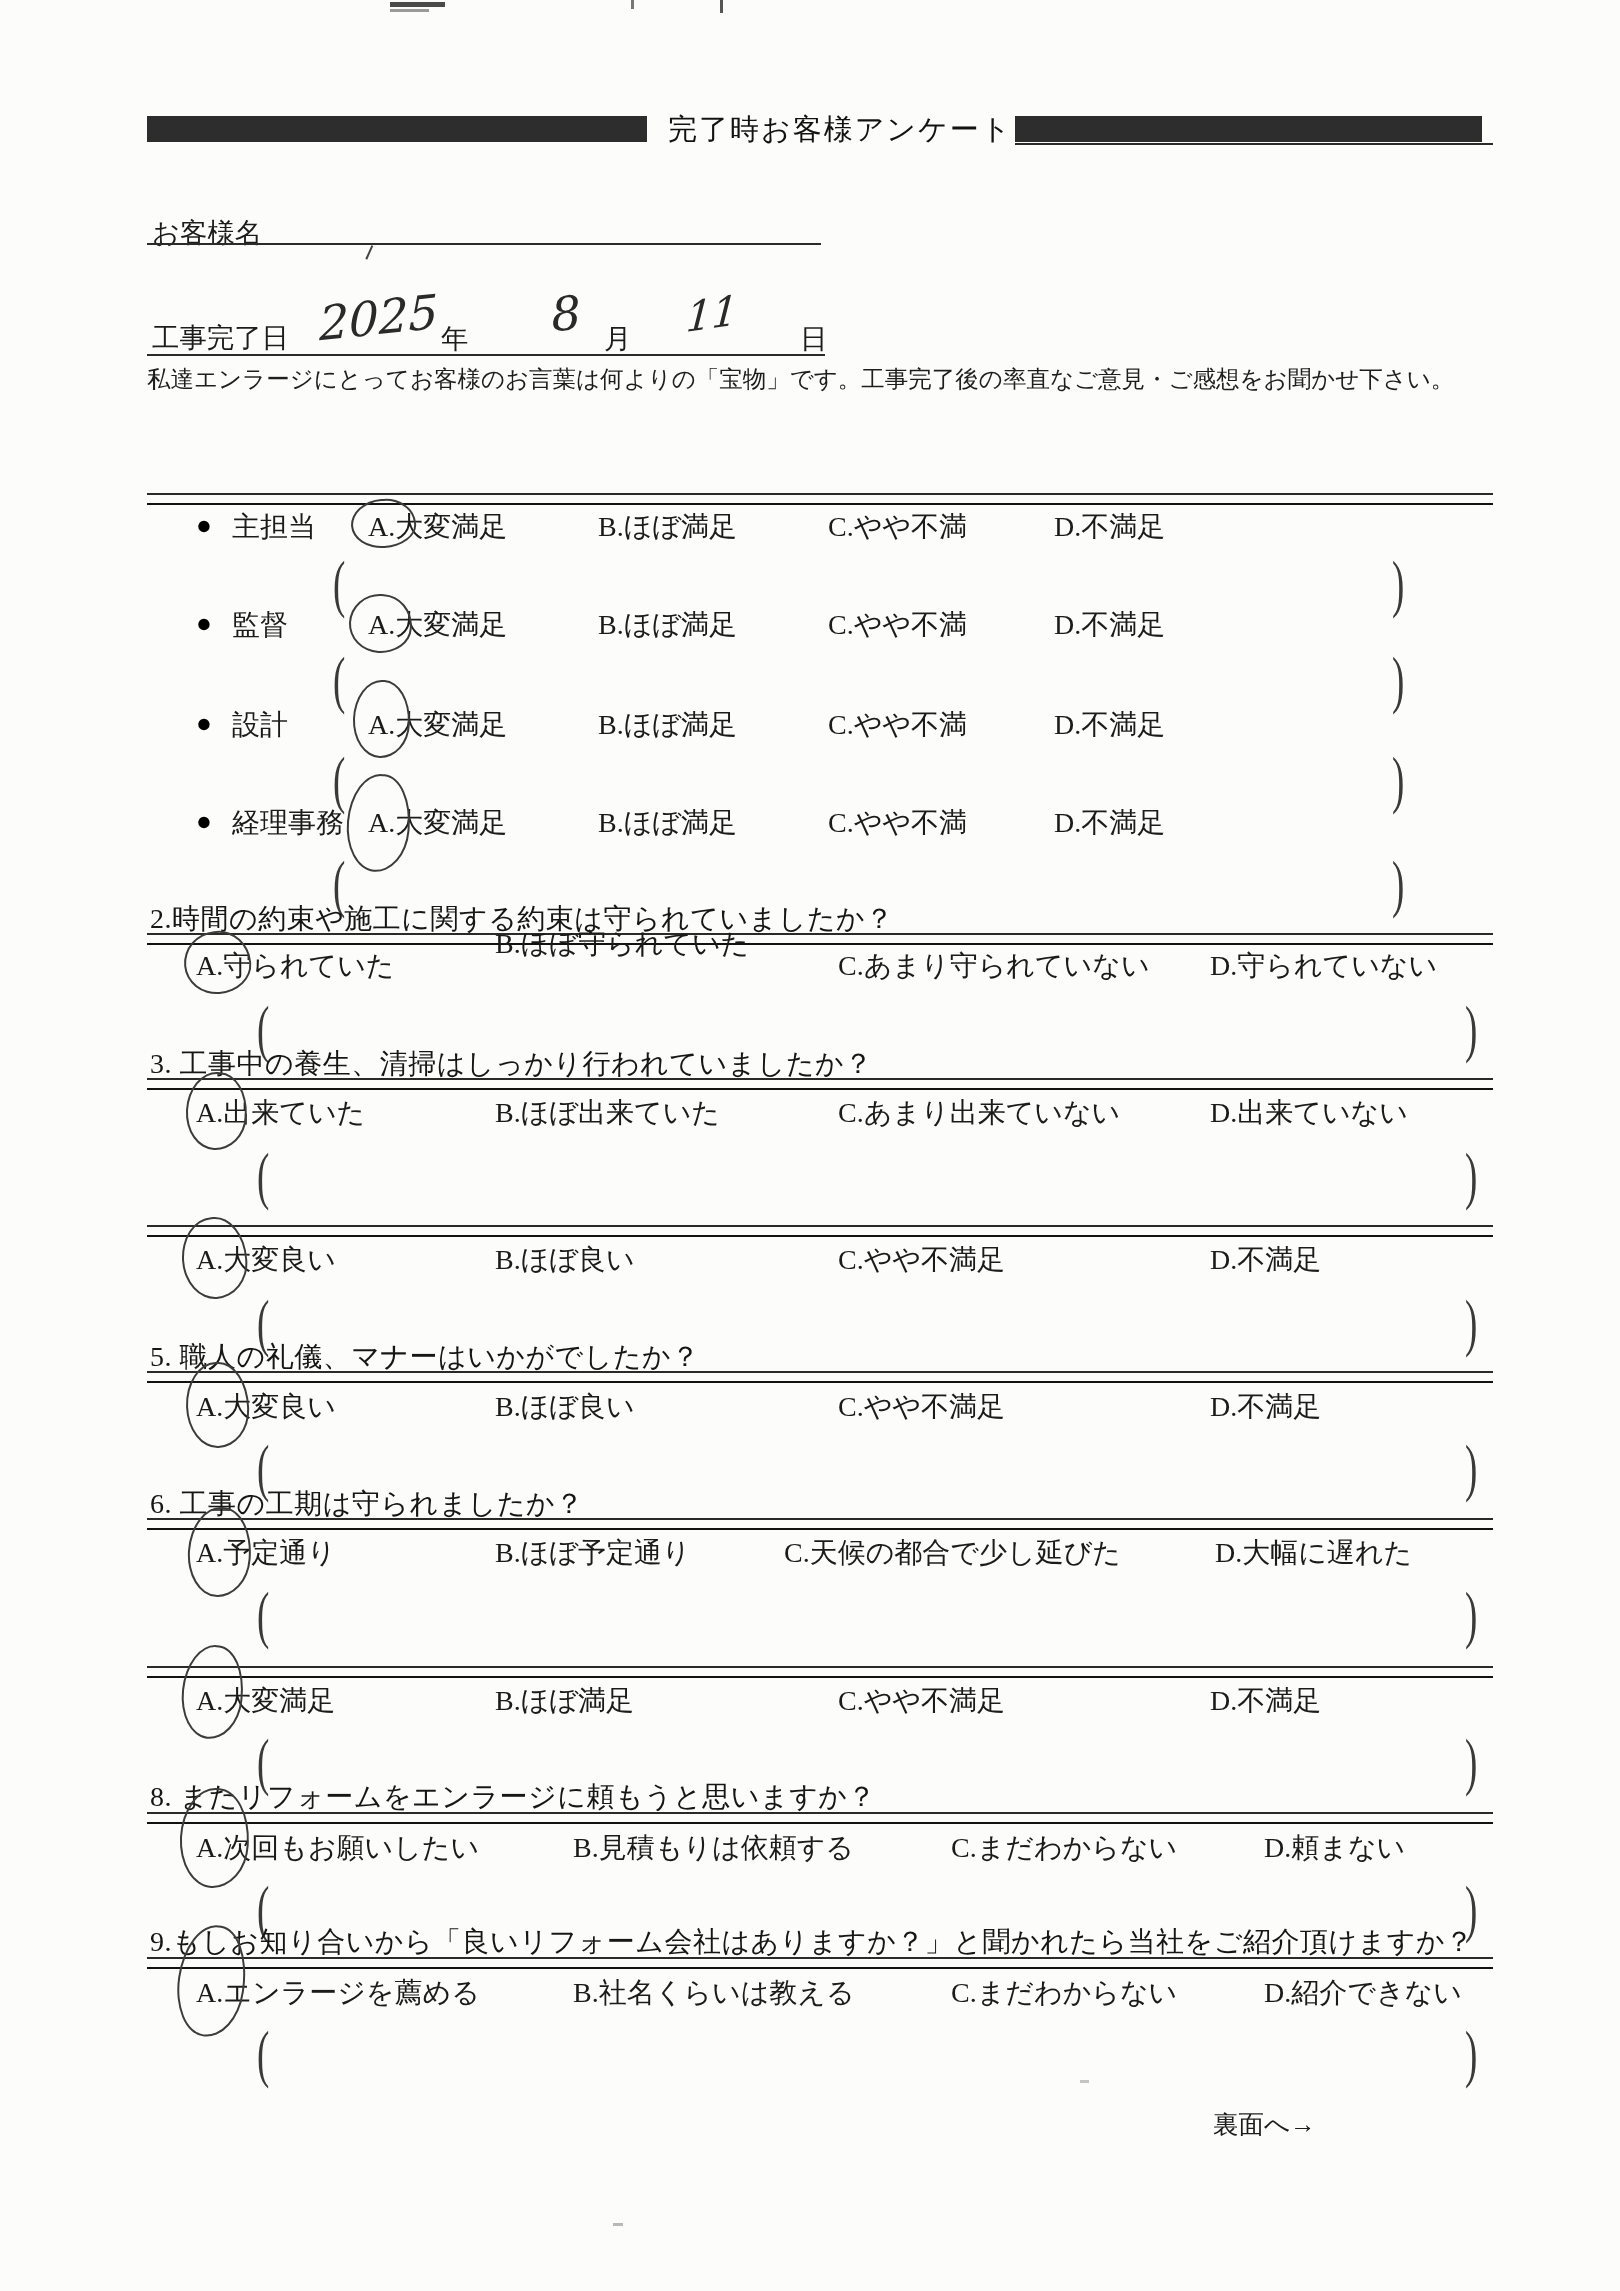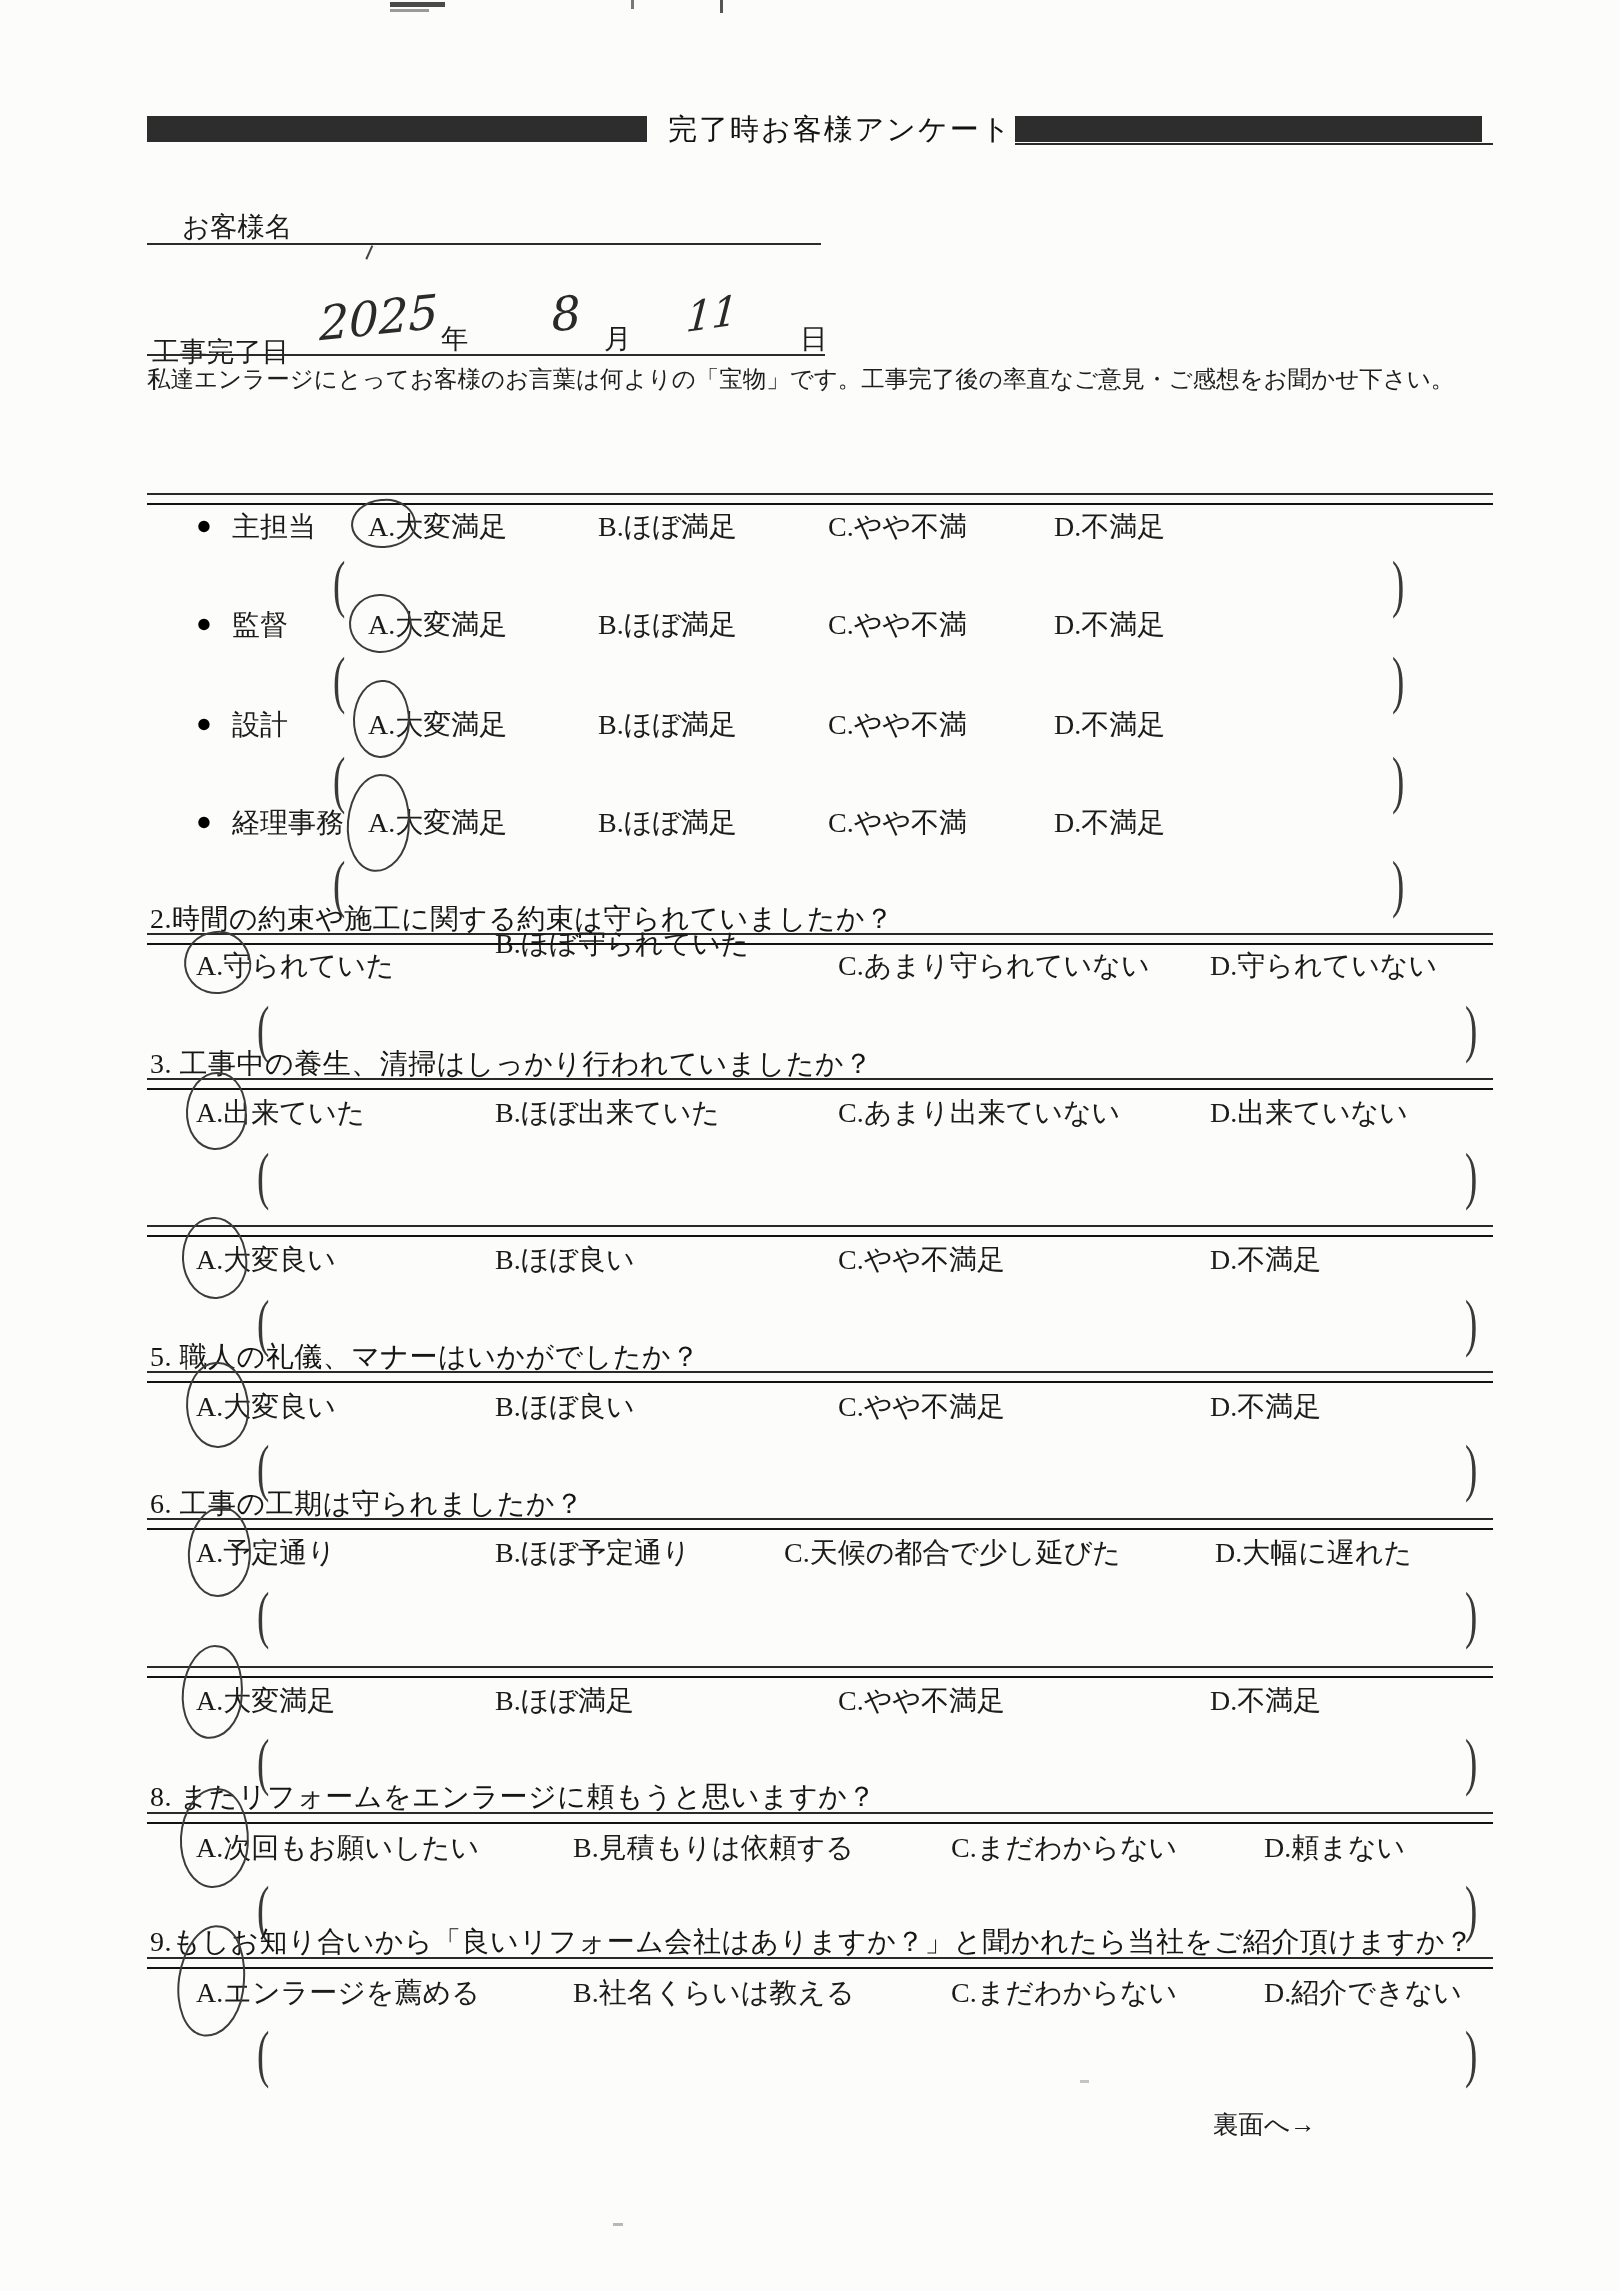--- a/index.html
+++ b/index.html
@@ -34,25 +34,25 @@
   <div class="artifact" style="left:631px;top:0;width:2.9px;height:8.8px;background:#777;"></div>
   <div class="artifact" style="left:720px;top:0;width:2.9px;height:12.7px;background:#555;"></div>
   <div class="artifact" style="left:1080px;top:2080px;width:8.8px;height:2.9px;background:#c4c4c4;"></div>
   <div class="artifact" style="left:613px;top:2223px;width:9.8px;height:2.9px;background:#b8b8b8;"></div>
 
   <div class="bar" style="left:147px;top:116px;width:500px;"></div>
   <span class="title" style="left:668px;top:110px;">完了時お客様アンケート</span>
   <div class="bar" style="left:1015px;top:116px;width:467px;"></div>
   <div class="line" style="left:1015px;top:143px;width:478px;"></div>
 
-  <span class="lbl" style="left:152px;top:209px;margin-left:30px;">お客様名</span>
+  <span class="lbl" style="left:152px;top:215px;">お客様名</span>
   <div class="line" style="left:147px;top:243px;width:674px;"></div>
   <div class="artifact" style="left:355px;top:242px;width:13.7px;height:14.7px;border-right:2px solid #444;transform:rotate(24deg);"></div>
 
-  <span class="lbl" style="left:152px;top:320px;margin-top:14px;">工事完了日</span>
+  <span class="lbl" style="left:152px;top:320px;">工事完了日</span>
   <span class="hw" style="left:319px;top:290px;font-size:47px;transform:rotate(-6deg) skewX(-6deg);">2025</span>
   <span class="lbl" style="left:441px;top:321px;">年</span>
   <span class="hw" style="left:551px;top:286px;font-size:47px;transform:rotate(-4deg);">8</span>
   <span class="lbl" style="left:604px;top:321px;">月</span>
   <span class="hw" style="left:686px;top:290px;font-size:41px;transform:rotate(-8deg) skewX(-12deg);">11</span>
   <span class="lbl" style="left:800px;top:321px;">日</span>
   <div class="line" style="left:147px;top:354px;width:678px;"></div>
 
   <span class="intro" style="left:147px;top:363px;">私達エンラージにとってお客様のお言葉は何よりの「宝物」です。工事完了後の率直なご意見・ご感想をお聞かせ下さい。</span>
 

